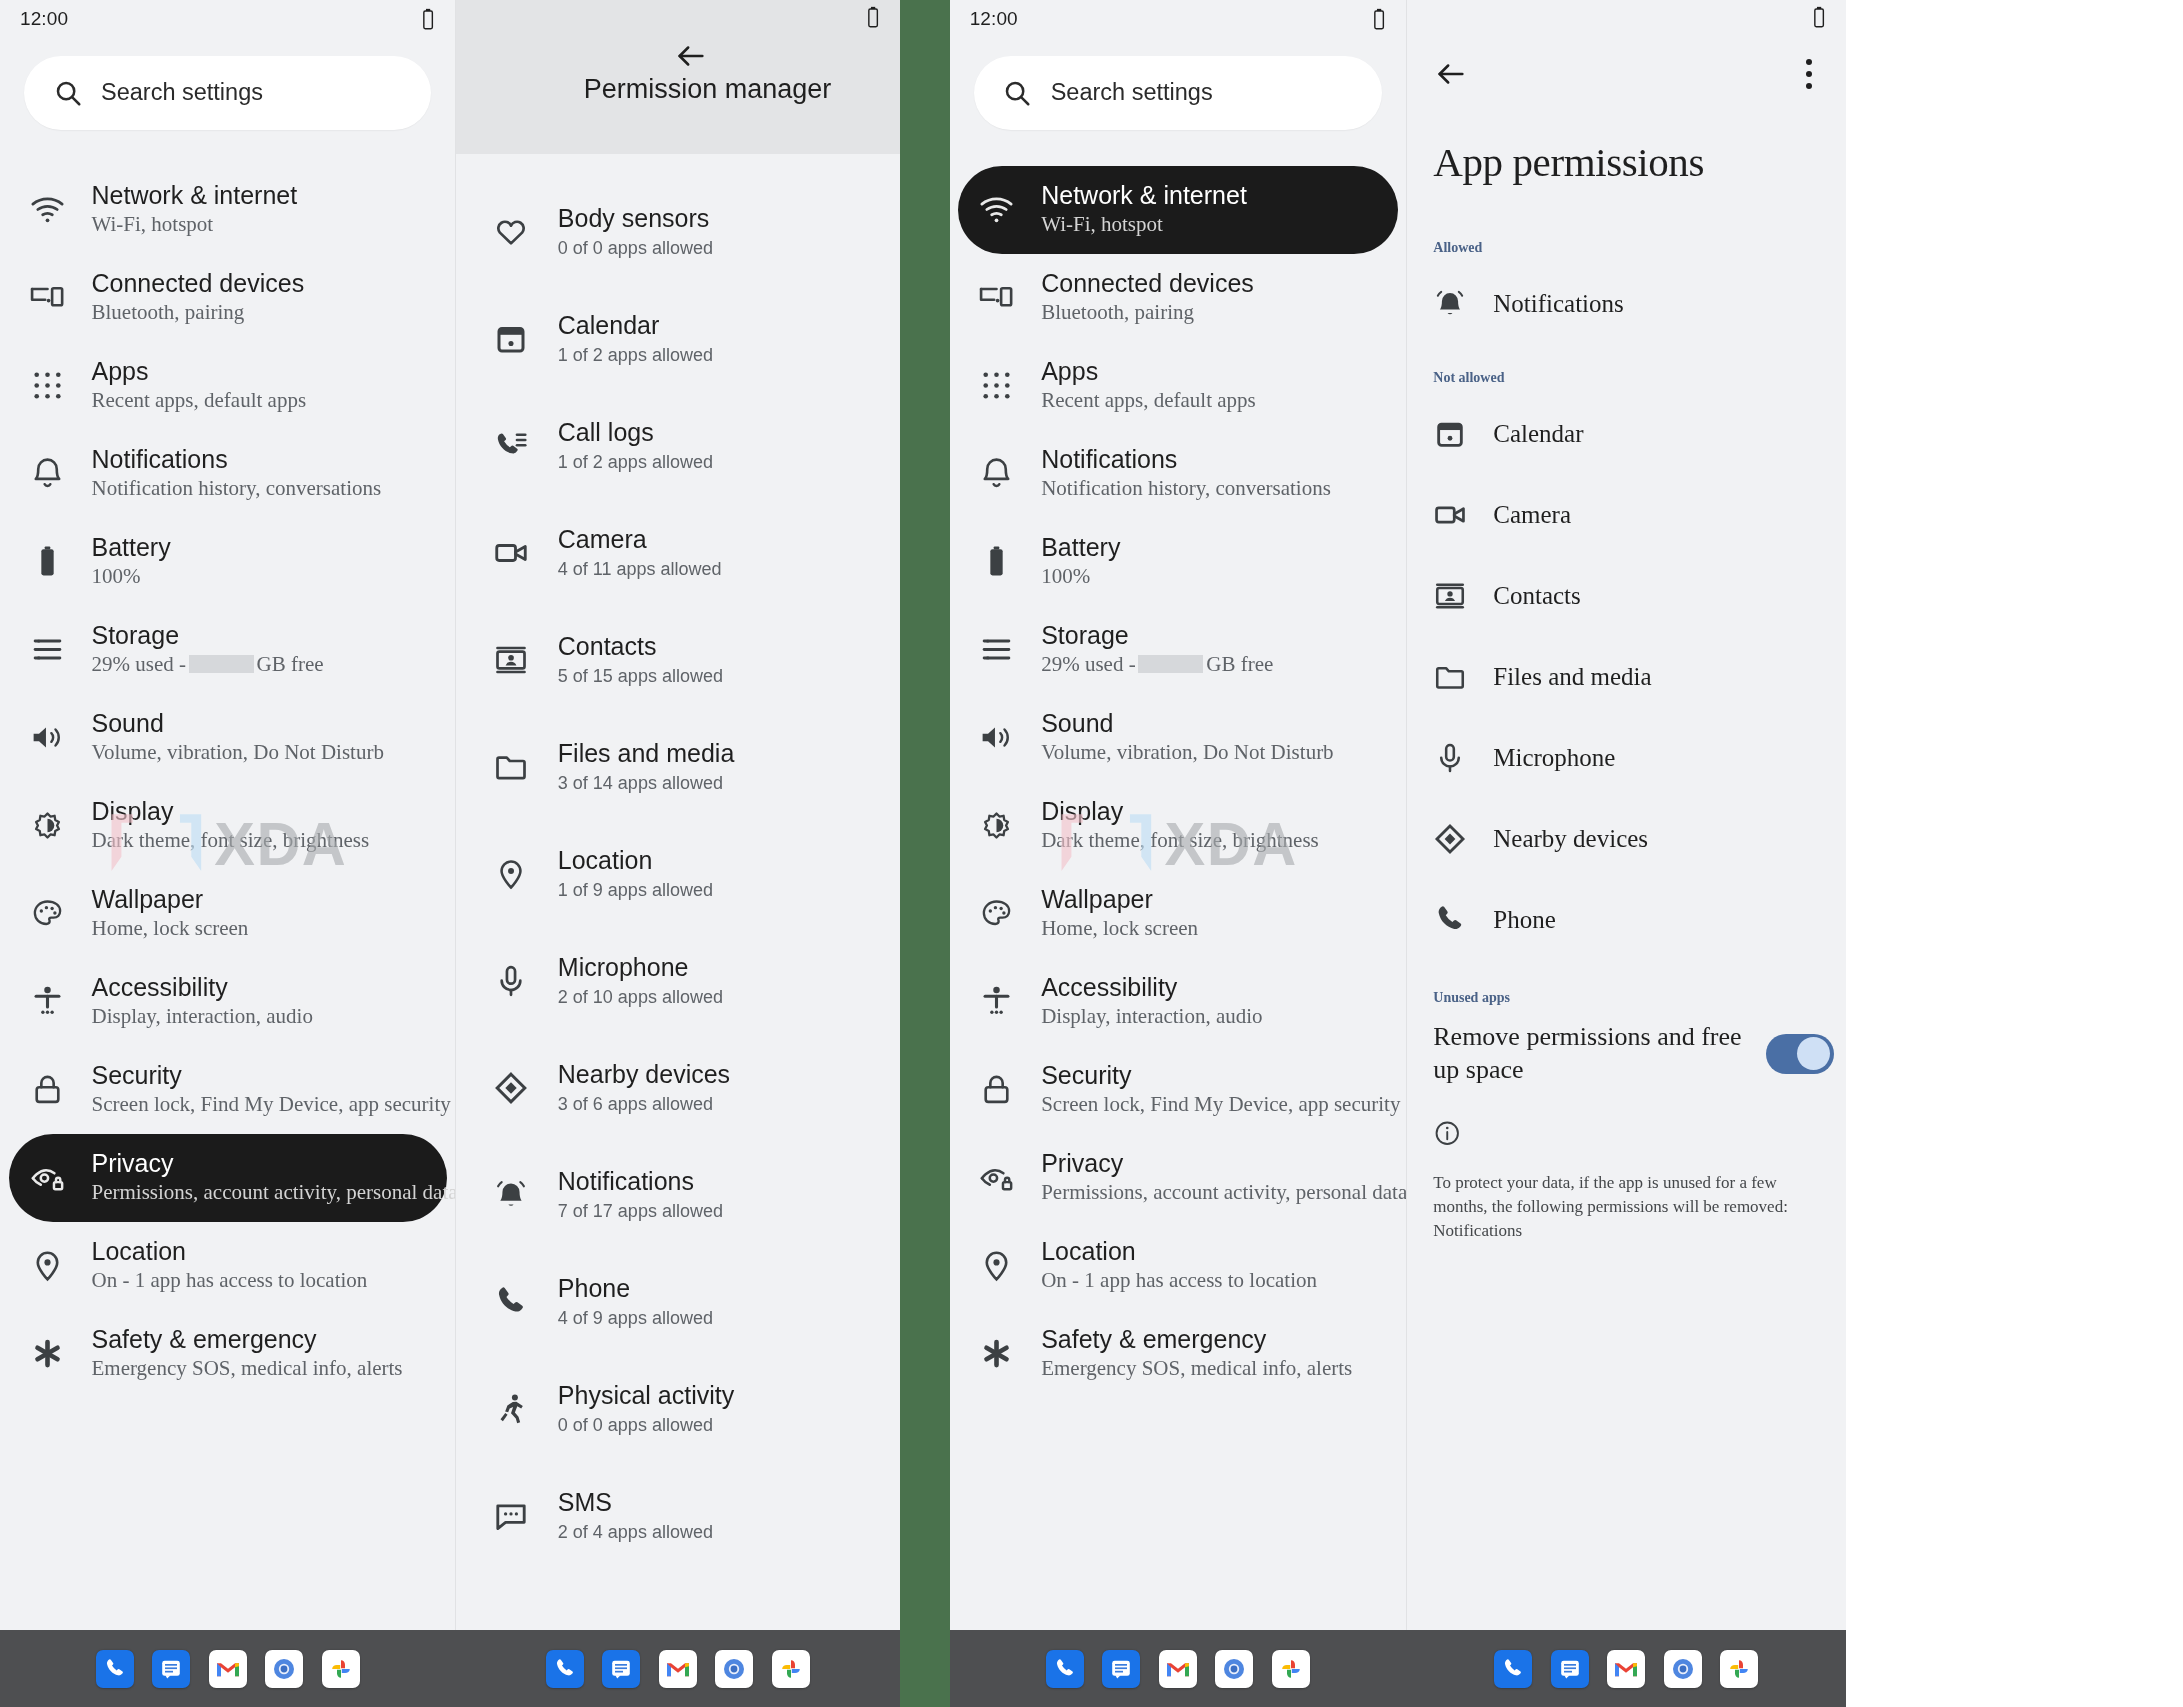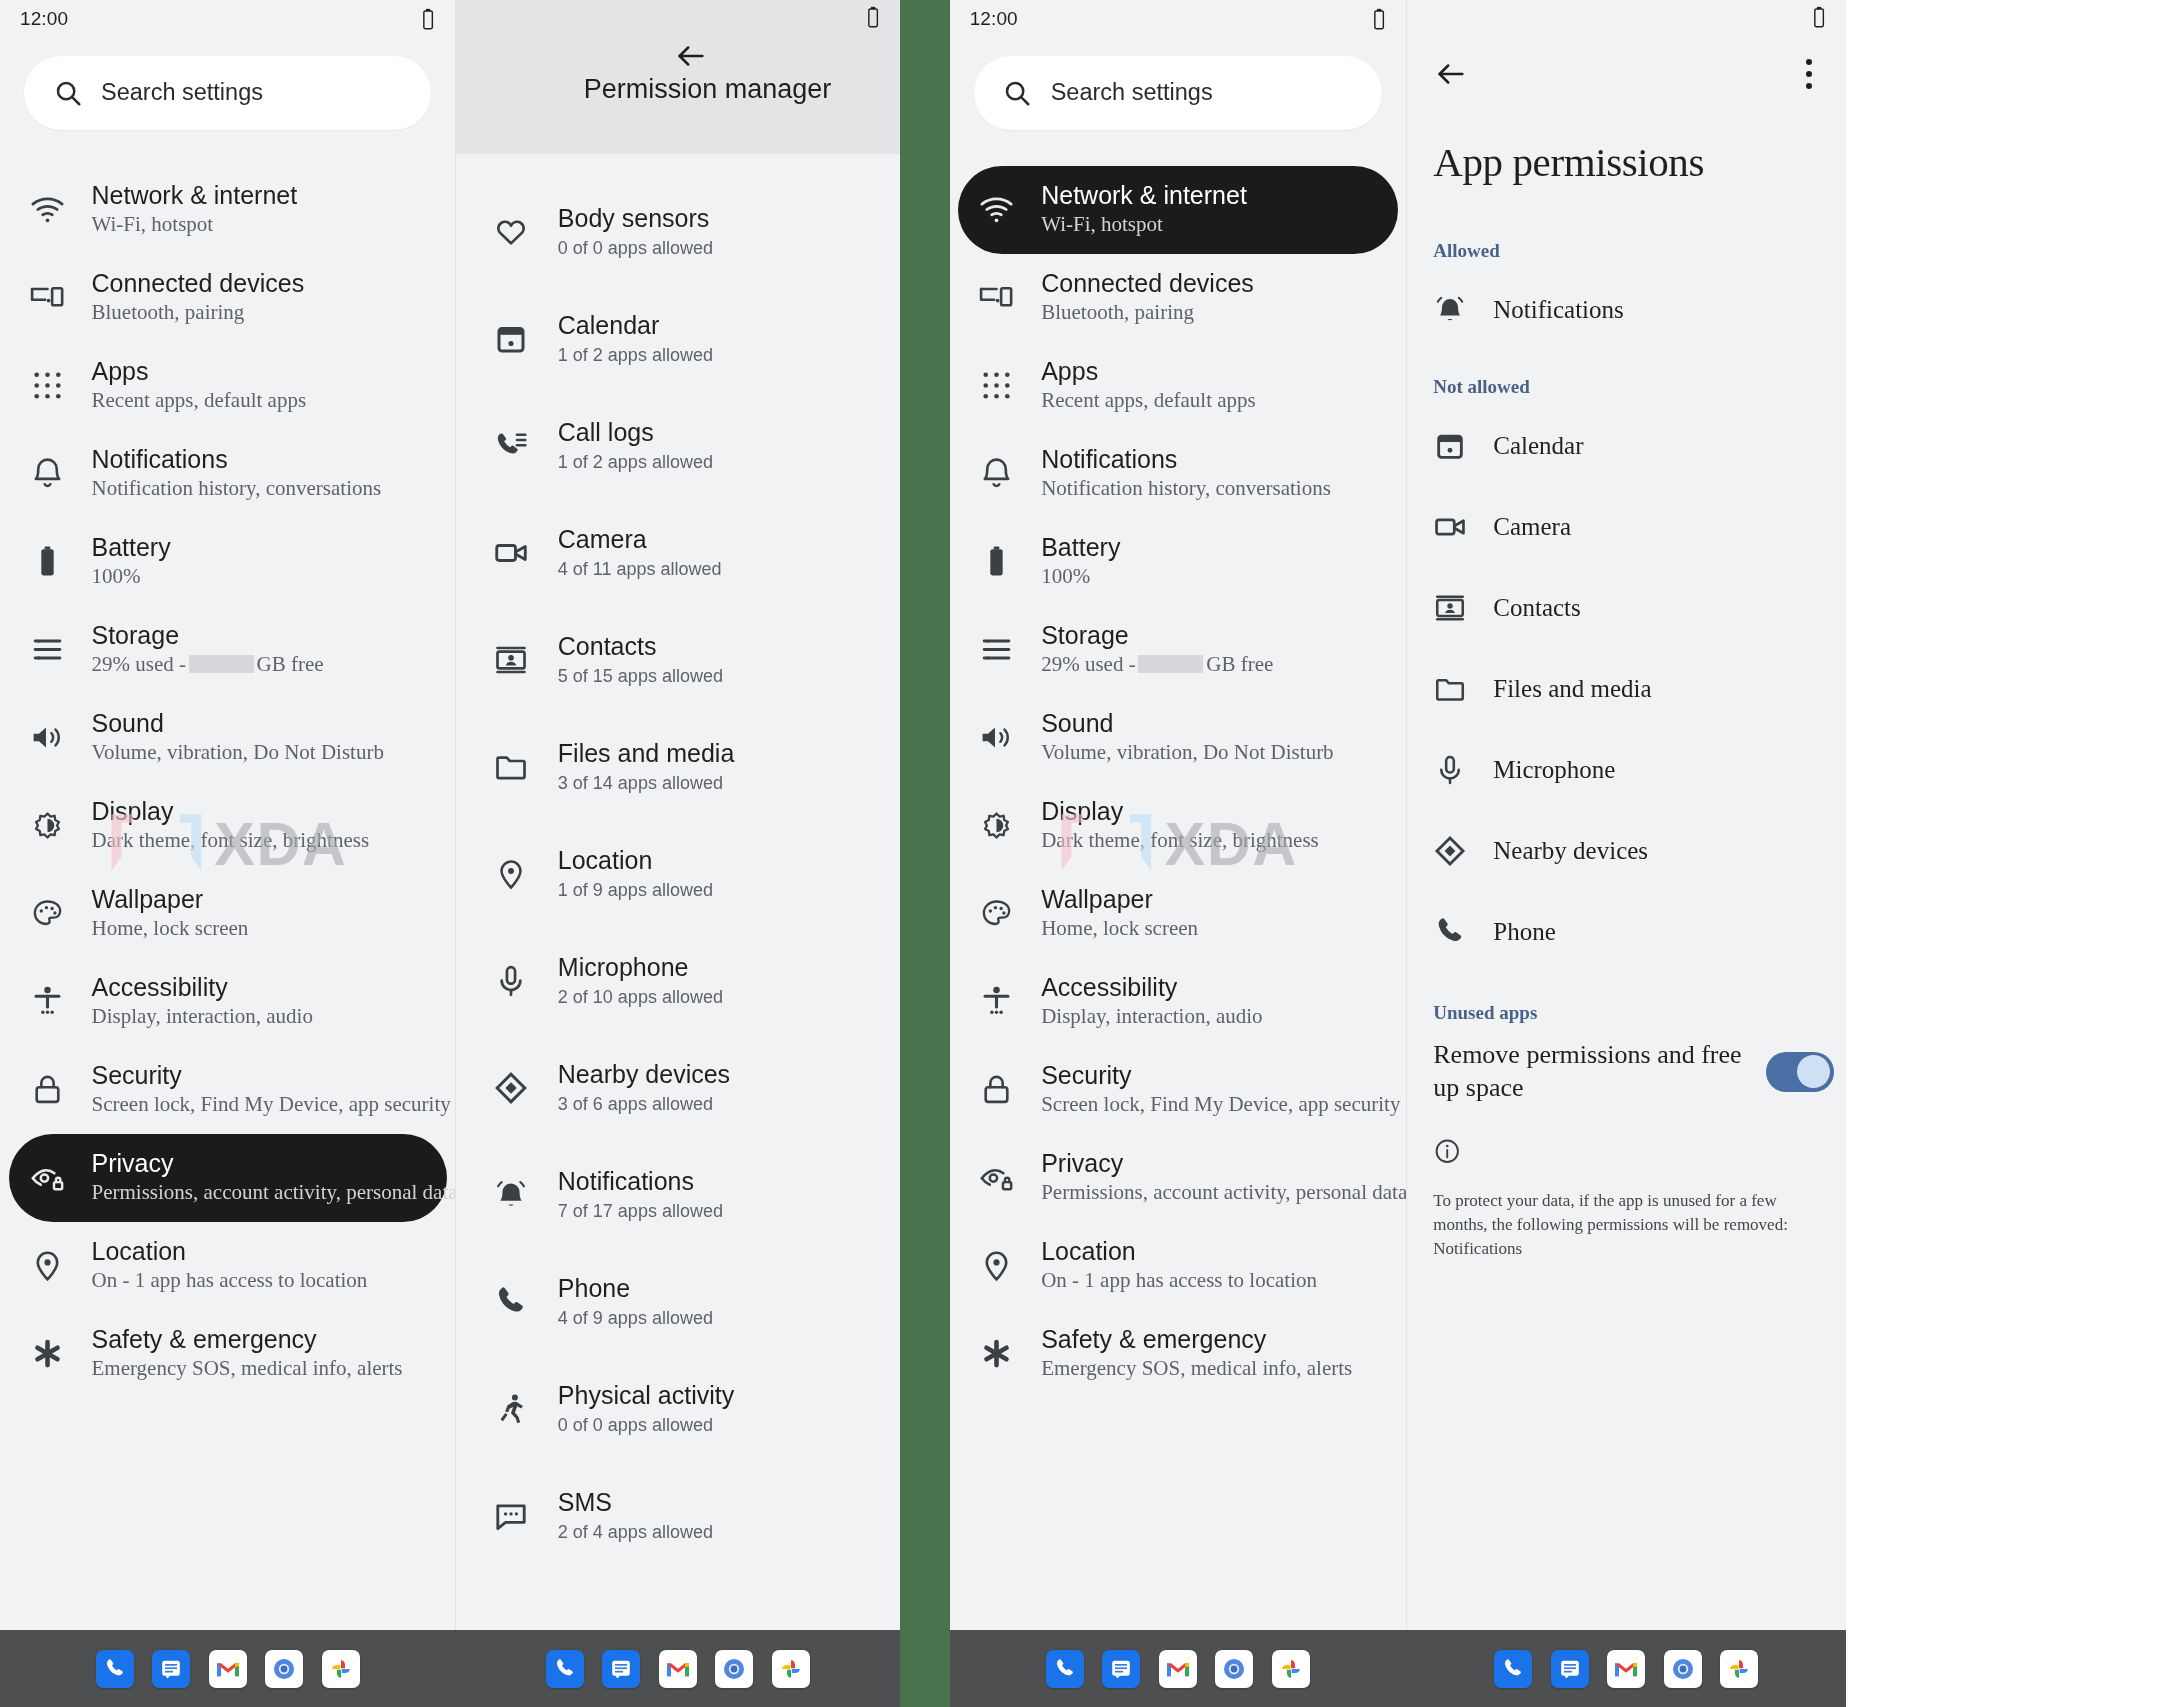--- a/index.html
+++ b/index.html
@@ -147,21 +147,21 @@
   .ap-title { font-size: 41px; color: #1f1f1f; padding: 27px 0 0 27px; letter-spacing: -0.4px; }
   .ap-app { display: flex; flex-direction: column; align-items: center; margin-top: 40px; }
   .ap-appicon {
     width: 44px; height: 44px; background: #ffffff; border-radius: 7.1px;
     display: flex; align-items: center; justify-content: center;
     box-shadow: 0 0.7px 1.4px rgba(0,0,0,0.10);
   }
   .ap-appname { font-size: 23px; color: #1f1f1f; margin-top: 15.7px; }
 
   .ap-section {
-    font-size: 19px; color: #4a6287; font-weight: bold;
+    font-size: 14px; color: #4a6287; font-weight: bold;
     padding: 0 15px 0 27px;
   }
   .ap-list { margin-top: 7.1px; }
   .aprow { display: flex; align-items: center; height: 81px; padding-left: 27px; }
   .aprow .ico { width: 34px; height: 34px; flex: 0 0 34px; margin-right: 26px; color: #3c4043; display:flex; align-items:center; justify-content:center; }
   .aprow .lbl { font-size: 25px; color: #1f1f1f; }
 
   .ap-toggle-row {
     display: flex; align-items: center; justify-content: space-between;
     padding: 0 12px 0 27px; margin-top: 15px;

